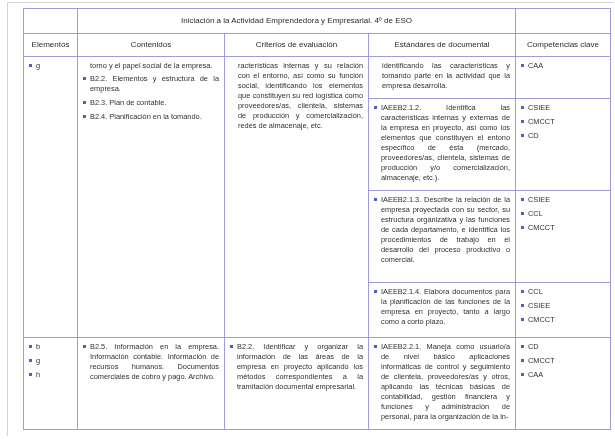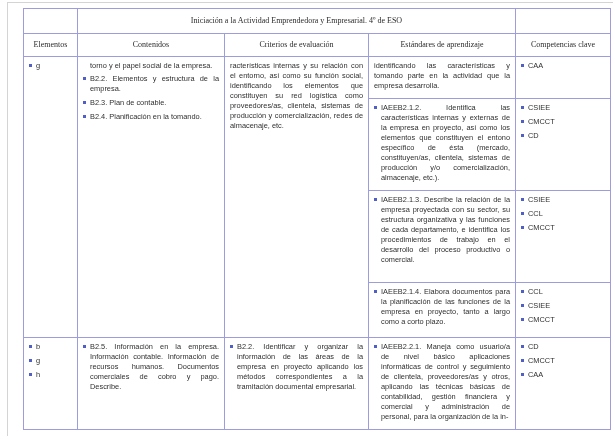--- a/index.html
+++ b/index.html
@@ -22,27 +22,27 @@
     overflow:hidden;
   }
   tr.r-title{height:25px;}
   tr.r-head{height:23px;}
   tr.r-s1{height:42px;}
   tr.r-s2{height:85px;}
   tr.r-s3{height:92px;}
   tr.r-s4{height:55px;}
   tr.r-b2{height:87px;}
 
-  td.hcell{vertical-align:middle;text-align:center;font-size:8px;padding:2px 3px;color:#2b2b2b;font-family:Liberation Serif, serif;}
+  td.hcell{vertical-align:middle;text-align:center;font-size:8px;padding:2px 3px;color:#2b2b2b;}
 
   .li{display:flex;margin:0 0 4px 0;}
   .li .b{flex:0 0 3px;width:3px;height:3px;background:var(--bullet,#4f5fc5);margin:3px 4px 0 0;}
   .li .t{flex:1;}
   .just{text-align:justify;}
-  p.cont{margin:0 0 4px 0;}
+  p.cont{margin:0 0 4px 8px;}
   p.cont-indent{margin:0 0 3px 7px;}
 </style>
 </head>
 <body>
 
 <div class="page">
   <div class="outer-top-line"></div>
   <div class="outer-left-line"></div>
 
   <table class="curr">
@@ -58,21 +58,21 @@
         <tr class="r-title">
       <td class="hcell"></td>
       <td class="hcell" colspan="3">Iniciación a la Actividad Emprendedora y Empresarial. 4º de ESO</td>
       <td class="hcell"></td>
     </tr>
 
     <tr class="r-head">
       <td class="hcell">Elementos</td>
       <td class="hcell">Contenidos</td>
       <td class="hcell">Criterios de evaluación</td>
-      <td class="hcell">Estándares de aprendizaje</td>
+      <td class="hcell">Estándares de documental</td>
       <td class="hcell">Competencias clave</td>
     </tr>
 
     <tr class="r-s1">
       <td rowspan="4">
         <div class="li">
           <span class="b"></span>
           <span class="t">g</span>
         </div>
       </td>
@@ -102,21 +102,21 @@
           <span class="b"></span>
           <span class="t">CAA</span>
         </div>
       </td>
     </tr>
 
     <tr class="r-s2">
       <td>
         <div class="li just">
           <span class="b"></span>
-          <span class="t">IAEEB2.1.2. Identifica las características internas y externas de la empresa en proyecto, así como los elementos que constituyen el entono específico de ésta (mercado, constituyen/as, clientela, sistemas de producción y/o comercialización, almacenaje, etc.).</span>
+          <span class="t">IAEEB2.1.2. Identifica las características internas y externas de la empresa en proyecto, así como los elementos que constituyen el entono específico de ésta (mercado, proveedores/as, clientela, sistemas de producción y/o comercialización, almacenaje, etc.).</span>
         </div>
       </td>
       <td>
         <div class="li">
           <span class="b"></span>
           <span class="t">CSIEE</span>
         </div>
         <div class="li">
           <span class="b"></span>
           <span class="t">CMCCT</span>
@@ -185,33 +185,33 @@
           <span class="t">g</span>
         </div>
         <div class="li">
           <span class="b"></span>
           <span class="t">h</span>
         </div>
       </td>
       <td>
         <div class="li just">
           <span class="b"></span>
-          <span class="t">B2.5. Información en la empresa. Información contable. Información de recursos humanos. Documentos comerciales de cobro y pago. Describe.</span>
+          <span class="t">B2.5. Información en la empresa. Información contable. Información de recursos humanos. Documentos comerciales de cobro y pago. Archivo.</span>
         </div>
       </td>
       <td>
         <div class="li just">
           <span class="b"></span>
           <span class="t">B2.2. Identificar y organizar la información de las áreas de la empresa en proyecto aplicando los métodos correspondientes a la tramitación documental empresarial.</span>
         </div>
       </td>
       <td>
         <div class="li just">
           <span class="b"></span>
-          <span class="t">IAEEB2.2.1. Maneja como usuario/a de nivel básico aplicaciones informáticas de control y seguimiento de clientela, proveedores/as y otros, aplicando las técnicas básicas de contabilidad, gestión financiera y comercial y administración de personal, para la organización de la in-</span>
+          <span class="t">IAEEB2.2.1. Maneja como usuario/a de nivel básico aplicaciones informáticas de control y seguimiento de clientela, proveedores/as y otros, aplicando las técnicas básicas de contabilidad, gestión financiera y funciones y administración de personal, para la organización de la in-</span>
         </div>
       </td>
       <td>
         <div class="li">
           <span class="b"></span>
           <span class="t">CD</span>
         </div>
         <div class="li">
           <span class="b"></span>
           <span class="t">CMCCT</span>

